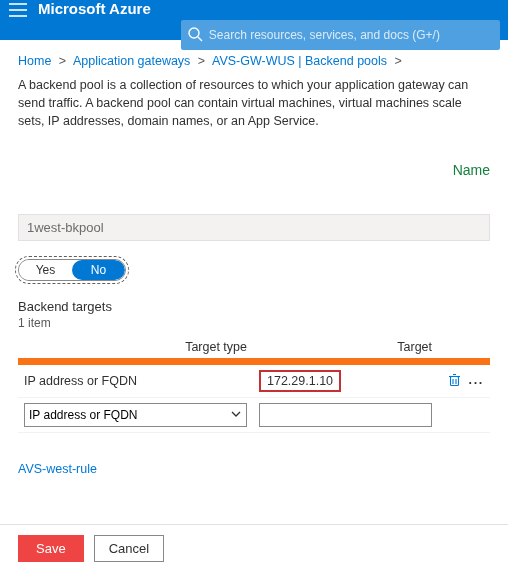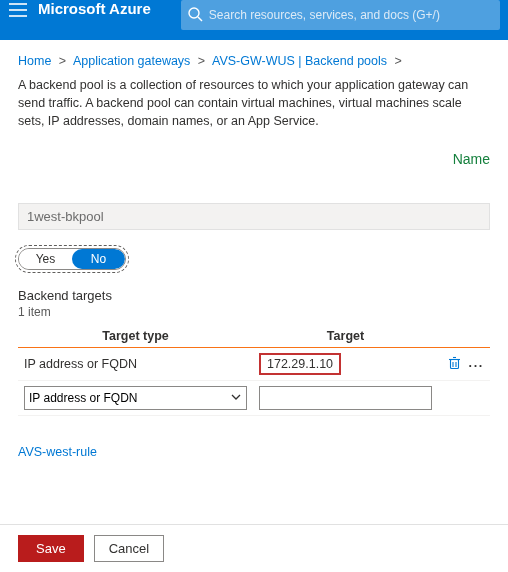--- a/index.html
+++ b/index.html
@@ -1,58 +1,58 @@
 <!DOCTYPE html>
 <html><head>
 <meta charset="utf-8">
 <style>
   * { box-sizing: border-box; margin: 0; padding: 0; }
   html, body { width: 508px; height: 572px; font-family: "Segoe UI", Arial, sans-serif; font-size: 13px; color: #323130; background: #fff; overflow: hidden; }
   
   .topbar { height: 40px; background: #0078d4; display: flex; align-items: flex-start; padding: 0 8px; gap: 10px; }
   .hamburger { width: 20px; height: 20px; cursor: pointer; display: flex; align-items: center; justify-content: center; }
   .brand { color: #fff; font-size: 15px; font-weight: 600; }
-  .searchbox { flex: 1; position: relative; margin-left: 20px; }
+  .searchbox { flex: 1; position: relative; margin-left: 20px; margin-top: 20px; }
   .searchbox input { width: 100%; height: 30px; border: none; border-radius: 2px; padding: 0 8px 0 28px; background: #4ea0e0; color: #fff; font-size: 12px; outline: none; }
   .searchbox input::placeholder { color: #dceaf6; }
   .searchbox .sicon { position: absolute; left: 6px; top: 6px; }
   
   .content { padding: 14px 18px; position: relative; height: calc(572px - 40px - 48px); overflow: auto; }
   .breadcrumb { font-size: 12.5px; margin-bottom: 8px; }
   .breadcrumb a { color: #0078d4; text-decoration: none; }
   .breadcrumb .sep { color: #595959; margin: 0 4px; }
   h1.page-title { font-size: 24px; font-weight: 600; margin-bottom: 30px; }
-  .desc { font-size: 12.5px; color: #323130; margin-bottom: 21px; line-height: 1.45; }
+  .desc { font-size: 12.5px; color: #323130; margin-bottom: 32px; line-height: 1.45; }
   .label { font-size: 14px; color: #15803d; margin-bottom: 4px; text-align: right; }
   .name-input { width: 100%; border: 1px solid #e1e1e1; background: #f3f2f1; color: #6c6c6c; padding: 5px 8px; font-size: 13px; margin-bottom: 18px; margin-top: 32px; }
   .fieldlabel { font-size: 12.5px; color: #323130; margin-bottom: 4px; }
   
   .toggle { display: inline-flex; border: 1px solid #8a8886; border-radius: 14px; height: 22px; width: 108px; overflow: hidden; margin-bottom: 18px; outline: 1px dashed #605e5c; outline-offset: 2px; }
   .toggle > div { flex: 1; display: flex; align-items: center; justify-content: center; font-size: 12px; cursor: pointer; }
   .toggle .off { background: #fff; color: #323130; }
   .toggle .on { background: #0078d4; color: #fff; border-radius: 12px; }
   
   .section-head { font-size: 13px; margin-bottom: 2px; }
   .count { font-size: 12px; color: #595959; margin-bottom: 6px; }
   table.targets { width: 100%; border-collapse: collapse; font-size: 12.5px; }
-  table.targets th { text-align: center; font-weight: 700; padding: 4px 6px; border-bottom: 1px solid #f97316; }
+  table.targets th { text-align: right; font-weight: 400; padding: 4px 6px; border-bottom: 7px solid #f97316; }
   table.targets td { padding: 5px 6px; border-bottom: 1px solid #f3f2f1; vertical-align: middle; }
   .target-val { border: 2px solid #c33232; display: inline-block; padding: 2px 6px; min-width: 72px; }
   .sel { position: relative; }
   .sel select { width: 100%; height: 24px; border: 1px solid #8a8886; background: #fff; font-size: 12px; padding: 1px 4px; appearance: none; }
   .sel .chev { position: absolute; right: 6px; top: 5px; pointer-events: none; }
   .txtin { width: 100%; height: 24px; border: 1px solid #8a8886; padding: 1px 6px; font-size: 12px; }
   .row-actions { white-space: nowrap; width: 40px; text-align: right; }
   .row-actions span { cursor: pointer; margin-left: 4px; color: #0078d4; }
   .assoc { margin-top: 28px; }
   .assoc .head { font-size: 13px; font-weight: 600; margin-bottom: 2px; }
   .assoc a { color: #0078d4; text-decoration: none; font-size: 12.5px; }
   
   .footer { position: absolute; left: 0; bottom: 0; width: 100%; height: 48px; border-top: 1px solid #e1e1e1; background: #fff; display: flex; align-items: center; padding: 0 18px; gap: 10px; }
-  .btn-primary { background: #b91c1c; color: #fff; border: none; padding: 6px 18px; font-size: 13px; cursor: pointer; }
+  .btn-primary { background: #ef4444; color: #fff; border: none; padding: 6px 18px; font-size: 13px; cursor: pointer; }
   .btn-secondary { background: #fff; color: #323130; border: 1px solid #8a8886; padding: 5px 14px; font-size: 13px; cursor: pointer; }
   th.col-target, td.col-target { padding-left: 0; }
   .type-col { width: 235px; }
   .act-col { width: 40px; }
 </style>
 </head>
 <body>
 
 <div class="topbar">
   <div class="hamburger">

